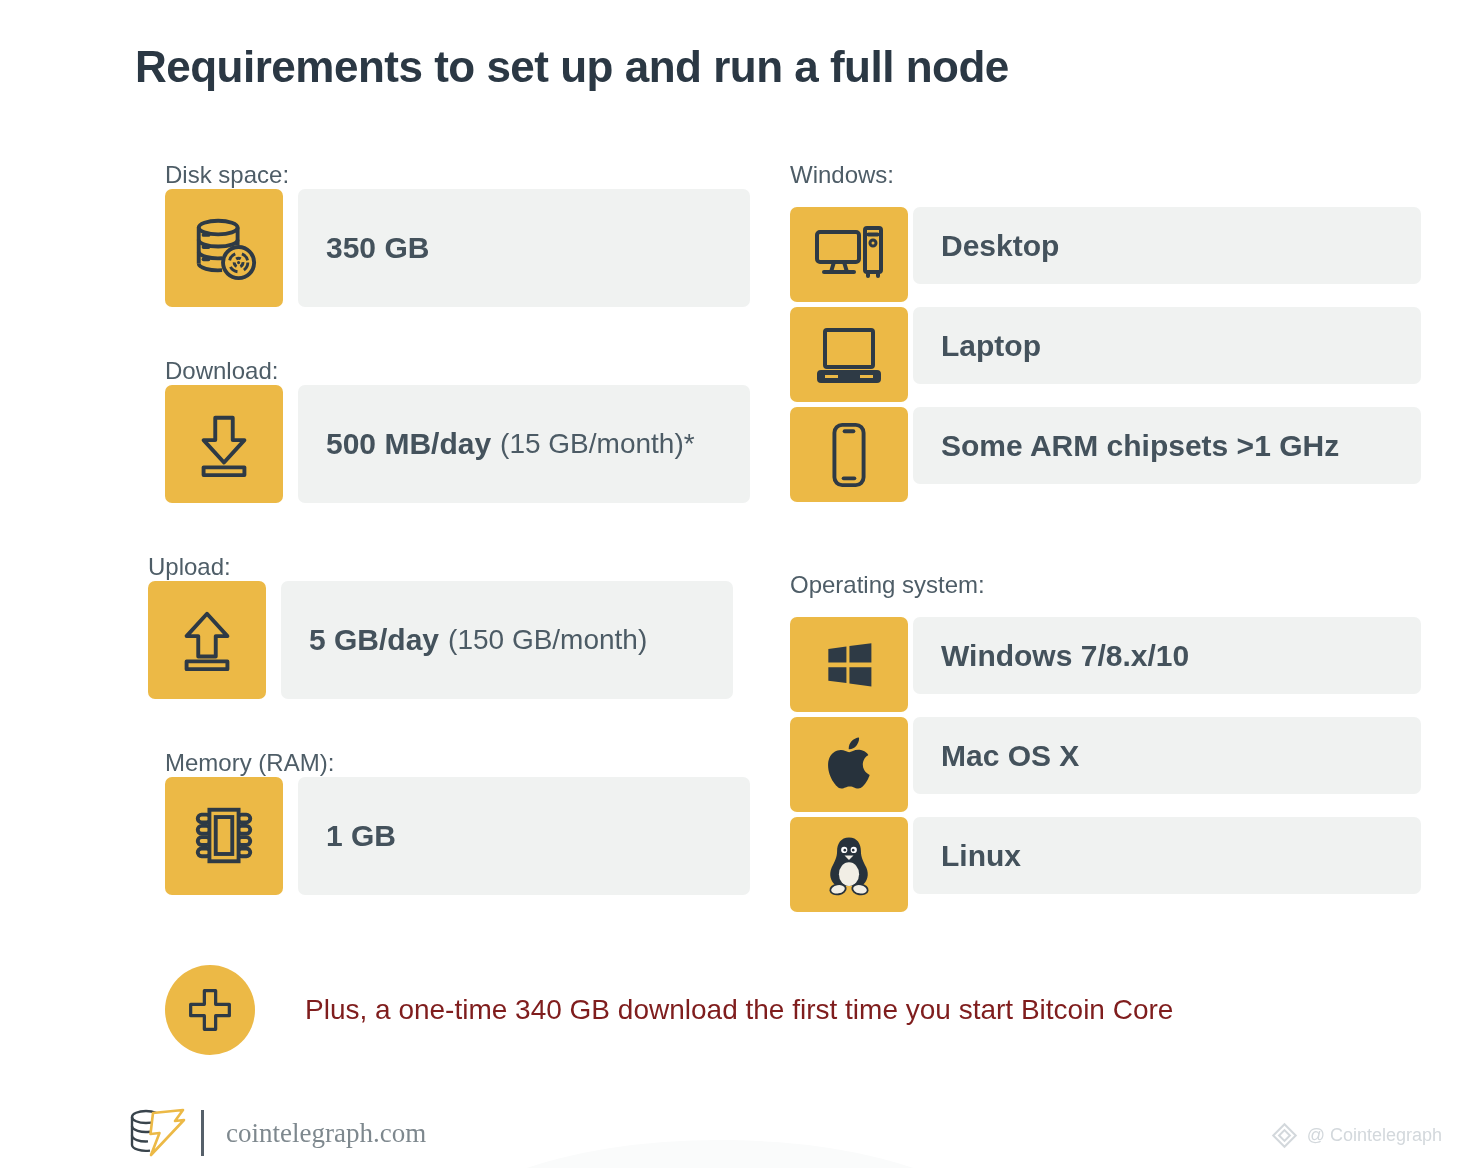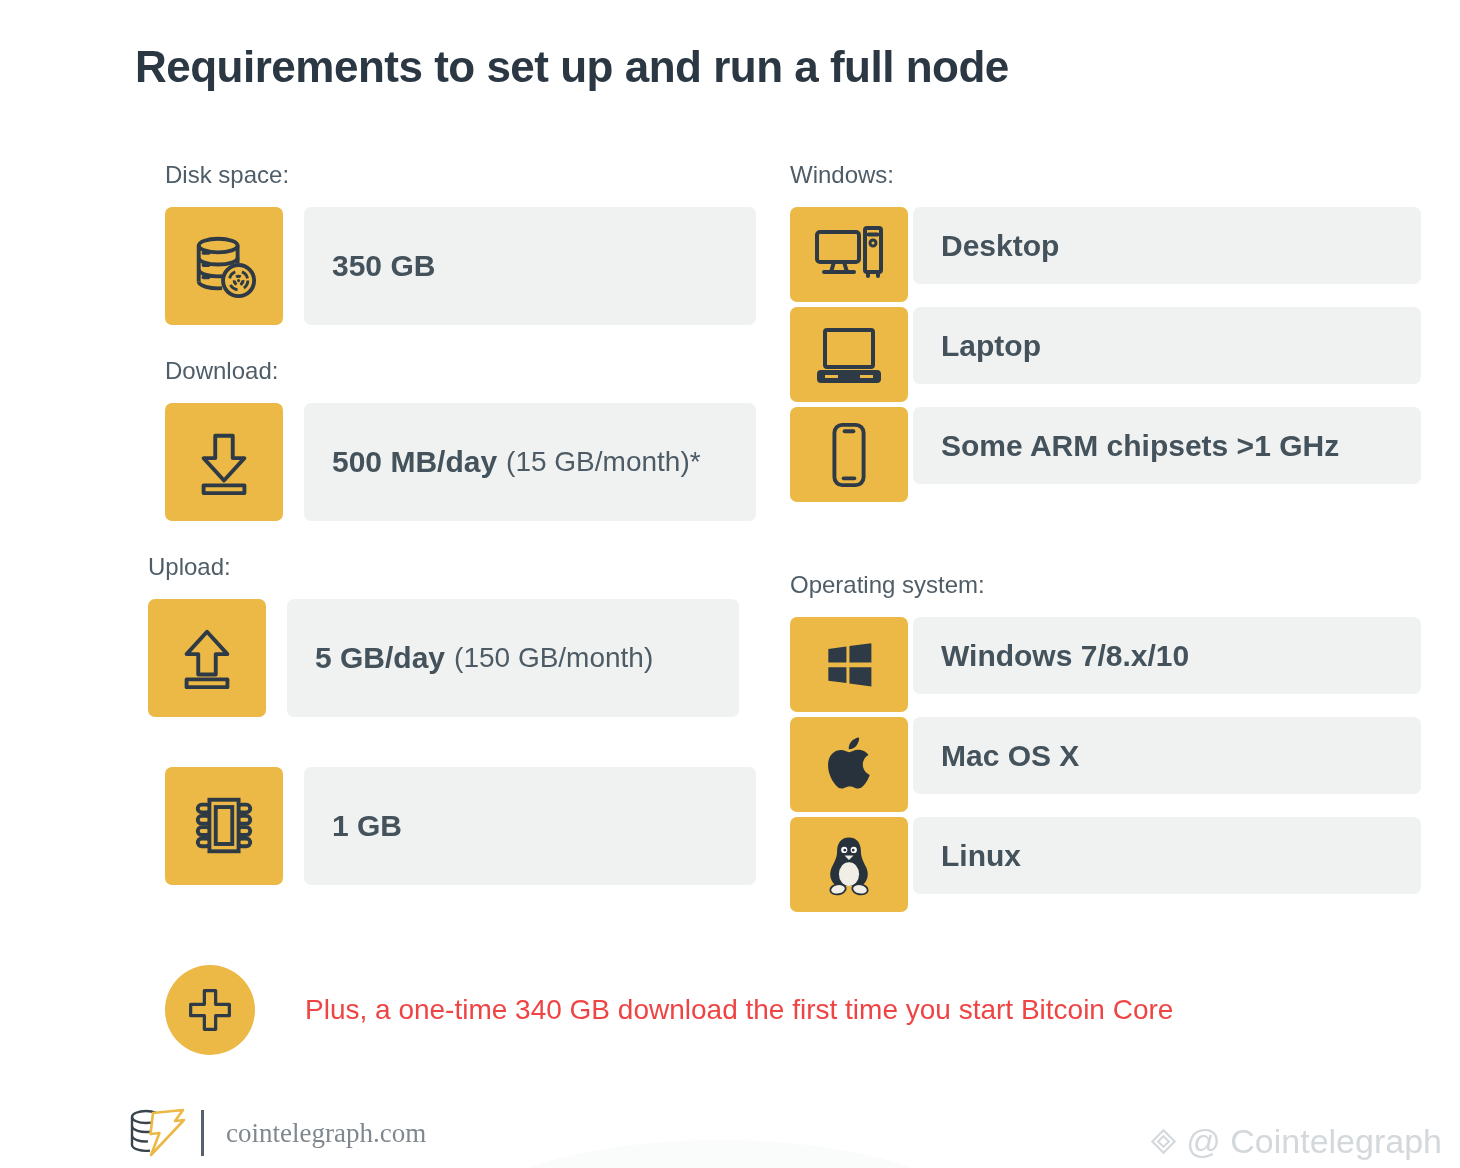--- a/index.html
+++ b/index.html
@@ -6,21 +6,21 @@
   body{
     width:1460px;height:1168px;background:#ffffff;position:relative;overflow:hidden;
     font-family:"Liberation Sans", sans-serif;
   }
   .title{
     position:absolute;left:135px;top:42px;margin:0;
     font-size:44px;font-weight:700;color:#2B3844;letter-spacing:-0.5px;
   }
   .section{position:absolute;}
   .sec-label{font-size:24px;color:#4E5D67;line-height:28px;}
-  .spec-row{display:flex;gap:21px;margin-top:18px;}
+  .spec-row{display:flex;gap:15px;}
   .icon-box{
     width:118px;height:118px;background:#ECB946;border-radius:7px;
     display:flex;align-items:center;justify-content:center;flex:0 0 auto;
   }
   .value-box{
     width:452px;height:118px;background:#F0F2F1;border-radius:7px;
     display:flex;align-items:center;padding-left:28px;box-sizing:border-box;
   }
   .v-bold{font-size:30px;font-weight:700;color:#44525C;}
   .v-reg{font-size:28px;font-weight:400;color:#4C5B65;margin-left:9px;}
@@ -35,28 +35,28 @@
     width:508px;height:77px;background:#F0F2F1;border-radius:7px;
     display:flex;align-items:center;padding-left:28px;box-sizing:border-box;
     font-size:30px;font-weight:700;color:#44525C;
   }
   
   .note{position:absolute;left:165px;top:965px;display:flex;align-items:center;gap:50px;}
   .note-circle{
     width:90px;height:90px;border-radius:50%;background:#ECB946;
     display:flex;align-items:center;justify-content:center;flex:0 0 auto;
   }
-  .note-text{font-size:28px;color:#ef4444;}
+  .note-text{font-size:28px;color:#7f1d1d;}
   
   .footer-logo{position:absolute;left:126px;top:1104px;}
   .footer-divider{position:absolute;left:201px;top:1110px;width:3px;height:46px;background:#56606A;}
   .footer-site{position:absolute;left:226px;top:1118px;font-size:27px;color:#7E888E;font-family:Liberation Serif, serif;}
   .watermark{
     position:absolute;right:18px;top:1122px;display:flex;align-items:center;gap:9px;
-    color:#D3D8DC;font-size:34px;text-align:center;
+    color:#D3D8DC;font-size:18px;text-align:center;
   }
   .bg-ellipse{
     position:absolute;left:430px;top:1140px;width:580px;height:220px;border-radius:50%;
     background:#FAFBFB;
   }
   svg{display:block;}
 </style>
 </head>
 <body>
 
@@ -117,20 +117,21 @@
       </svg>
     </div>
     <div class="value-box">
       <span class="v-bold">5 GB/day</span>
       <span class="v-reg">(150 GB/month)</span>
     </div>
   </div>
 </div>
 
 <div class="section" style="left:165px;top:749px;">
+  <div class="sec-label">Memory (RAM):</div>
   <div class="spec-row">
     <div class="icon-box">
       <svg width="70" height="70" viewBox="0 0 72 72" fill="none" stroke="#2E3A45" stroke-width="4">
         <rect x="9" y="14" width="13" height="8" rx="4"></rect>
         <rect x="9" y="25.6" width="13" height="8" rx="4"></rect>
         <rect x="9" y="37.2" width="13" height="8" rx="4"></rect>
         <rect x="9" y="48.8" width="13" height="8" rx="4"></rect>
         <rect x="50" y="14" width="13" height="8" rx="4"></rect>
         <rect x="50" y="25.6" width="13" height="8" rx="4"></rect>
         <rect x="50" y="37.2" width="13" height="8" rx="4"></rect>

